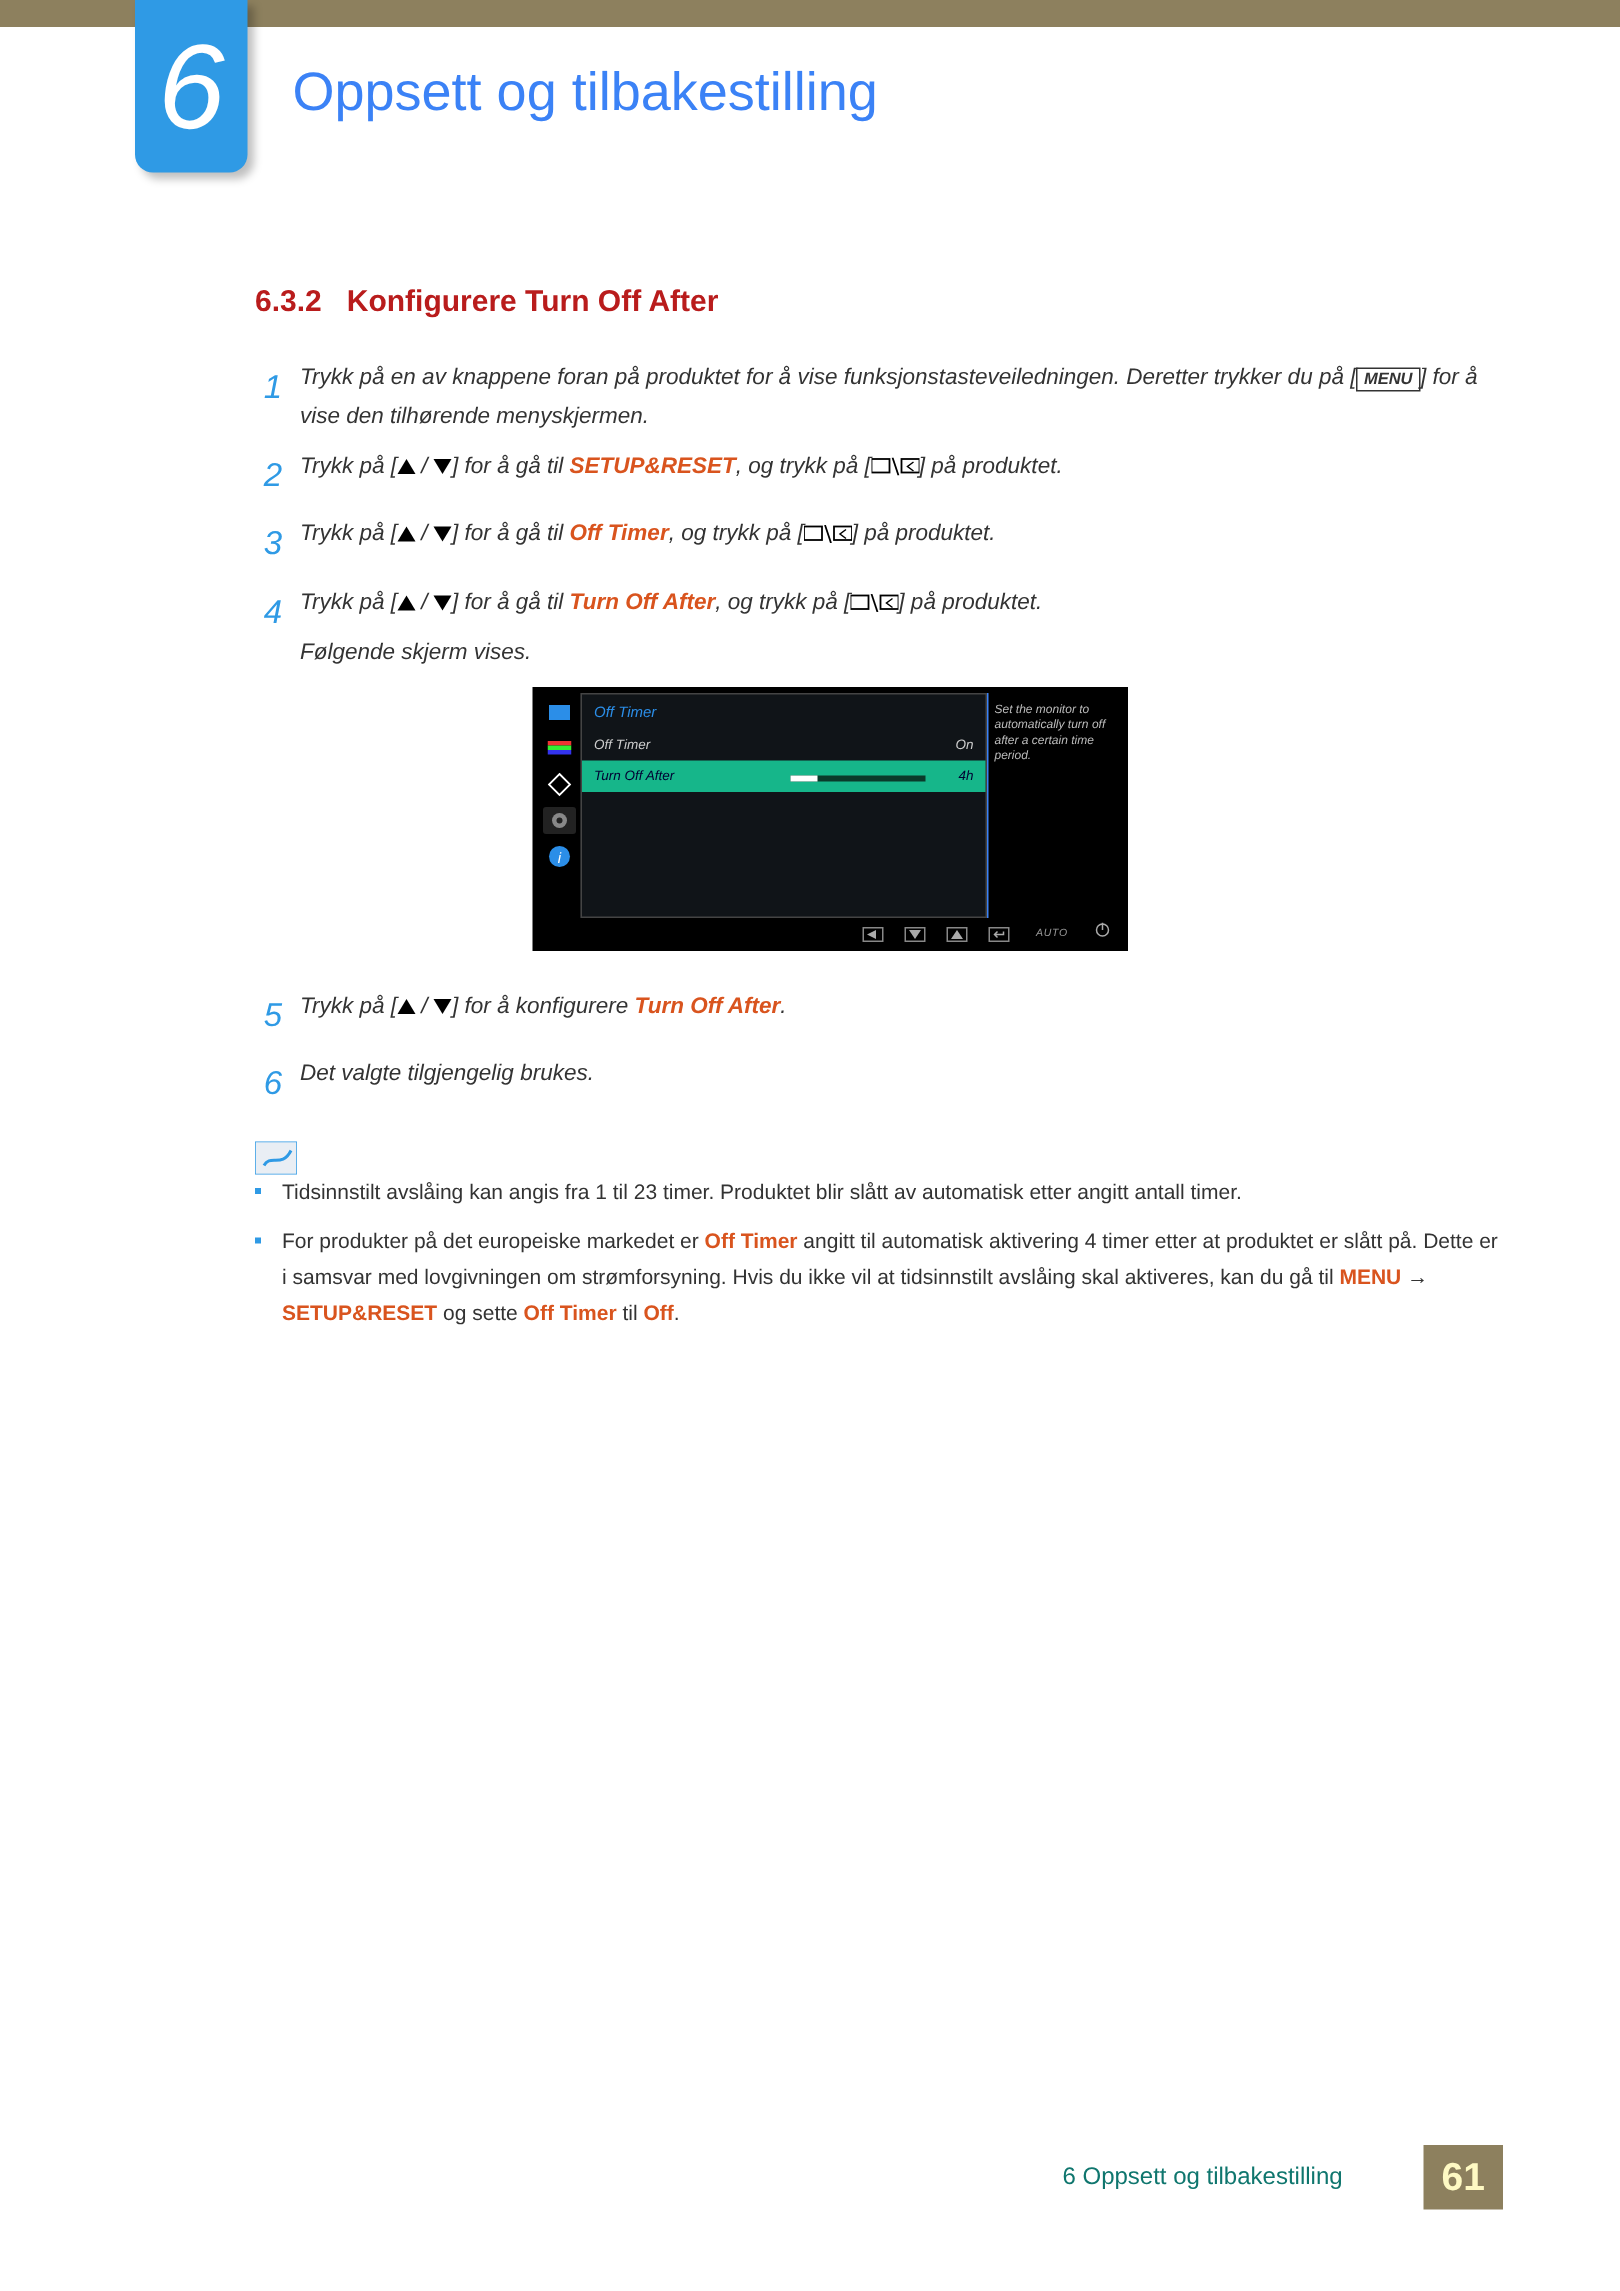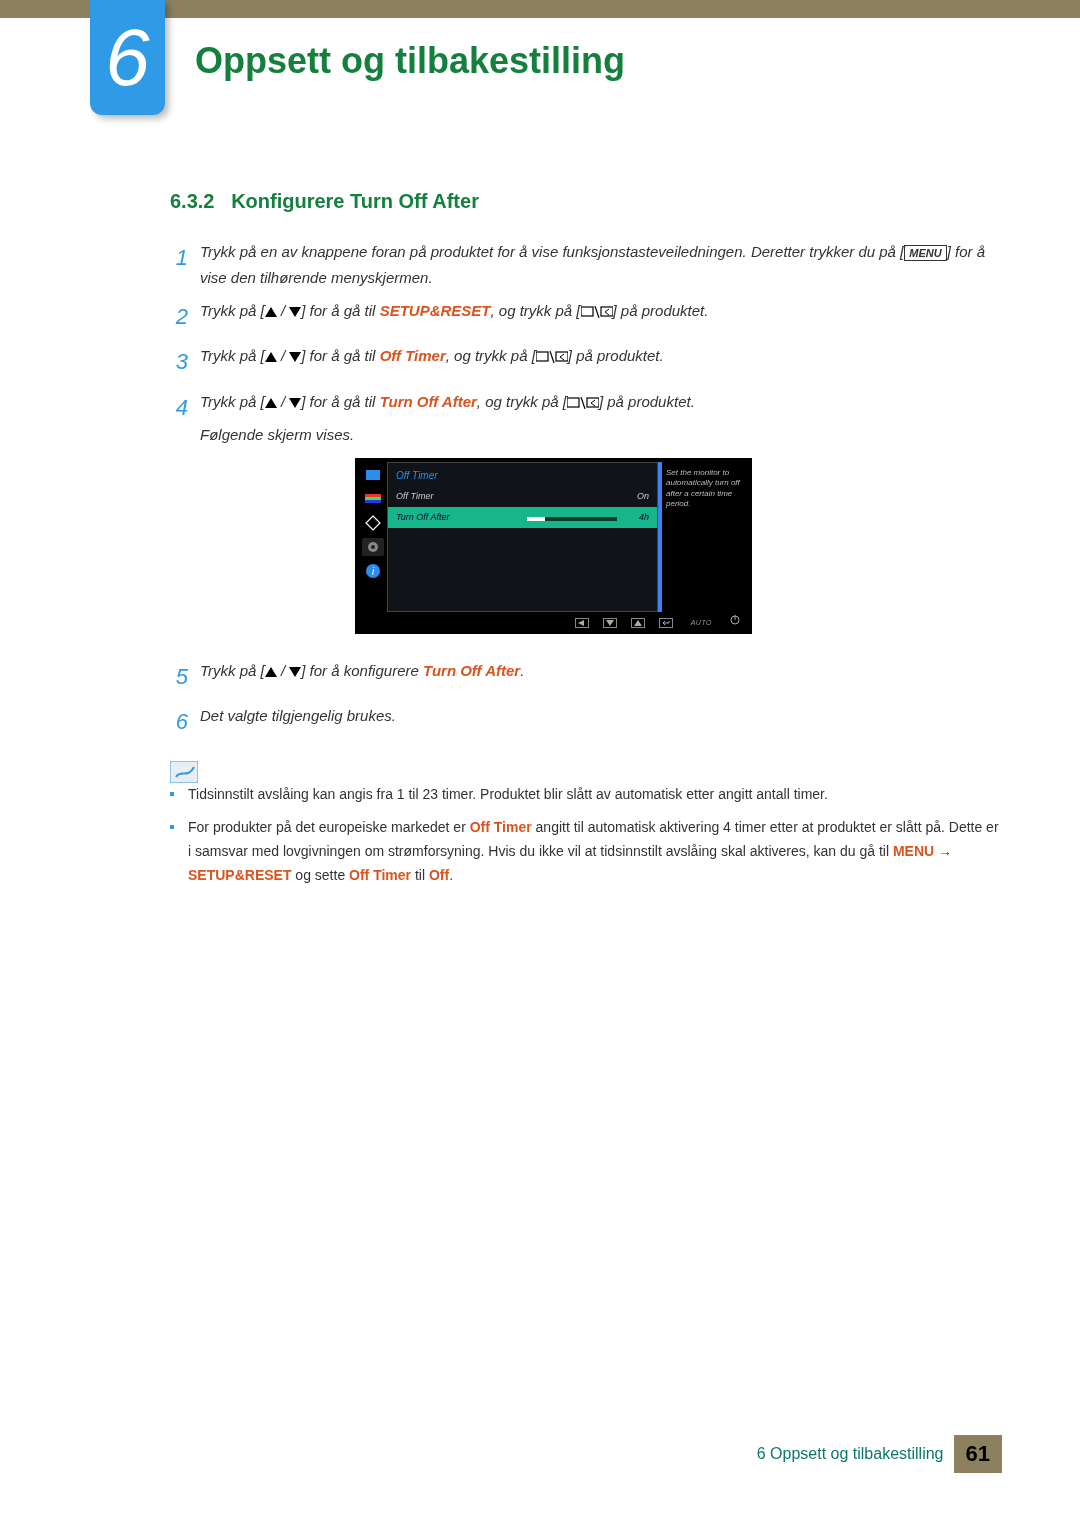--- a/index.html
+++ b/index.html
@@ -36,32 +36,32 @@
     color: #fff;
     font-size: 80px;
     font-weight: 400;
     font-style: italic;
     line-height: 1;
   }
   .chapter-title {
     position: absolute;
     top: 40px;
     left: 195px;
-    color: #15803d;
+    color: #3b82f6;
     font-size: 36px;
-    font-weight: 700;
+    font-weight: 400;
   }
   .content {
     position: absolute;
     top: 190px;
     left: 170px;
     width: 830px;
   }
   .section-heading {
-    color: #15803d;
+    color: #b91c1c;
     font-size: 20px;
     margin-bottom: 26px;
   }
   .step-list { list-style: none; }
   .step {
     display: flex;
     margin-bottom: 8px;
     font-size: 15px;
     line-height: 1.7;
   }
@@ -147,21 +147,21 @@
   .osd-bar-fill {
     position:absolute; top:0; left:0; height:100%;
     width: 20%;
     background: #fff;
   }
   .osd-side-text {
     width: 90px;
     color: #bbb;
     font-size: 8px;
     padding: 6px 4px;
-    border-left: 4px solid #3b82f6;
+    border-left: 1px solid #3b82f6;
     line-height: 1.3;
   }
   .osd-bottom {
     margin-top: 4px;
     height: 14px;
     background: #000;
     display:flex;
     justify-content:flex-end;
     gap: 14px;
     padding: 2px 8px;
@@ -214,24 +214,25 @@
     position: absolute;
     bottom: 54px;
     right: 78px;
     display: flex;
     align-items: center;
     gap: 10px;
   }
   .footer-text { font-size: 16px; color: #0f766e; }
   .footer-page {
     background: #8d805e;
-    color: #000000;
-    font-size: 22px;
+    color: #fef9c3;
+    font-size: 26px;
     font-weight: bold;
     padding: 6px 12px;
+    margin-left: 44px;
   }
 </style>
 </head>
 <body>
 
 <div class="top-bar"></div>
 
 <div class="chapter-badge">
   <span>6</span>
 </div>

